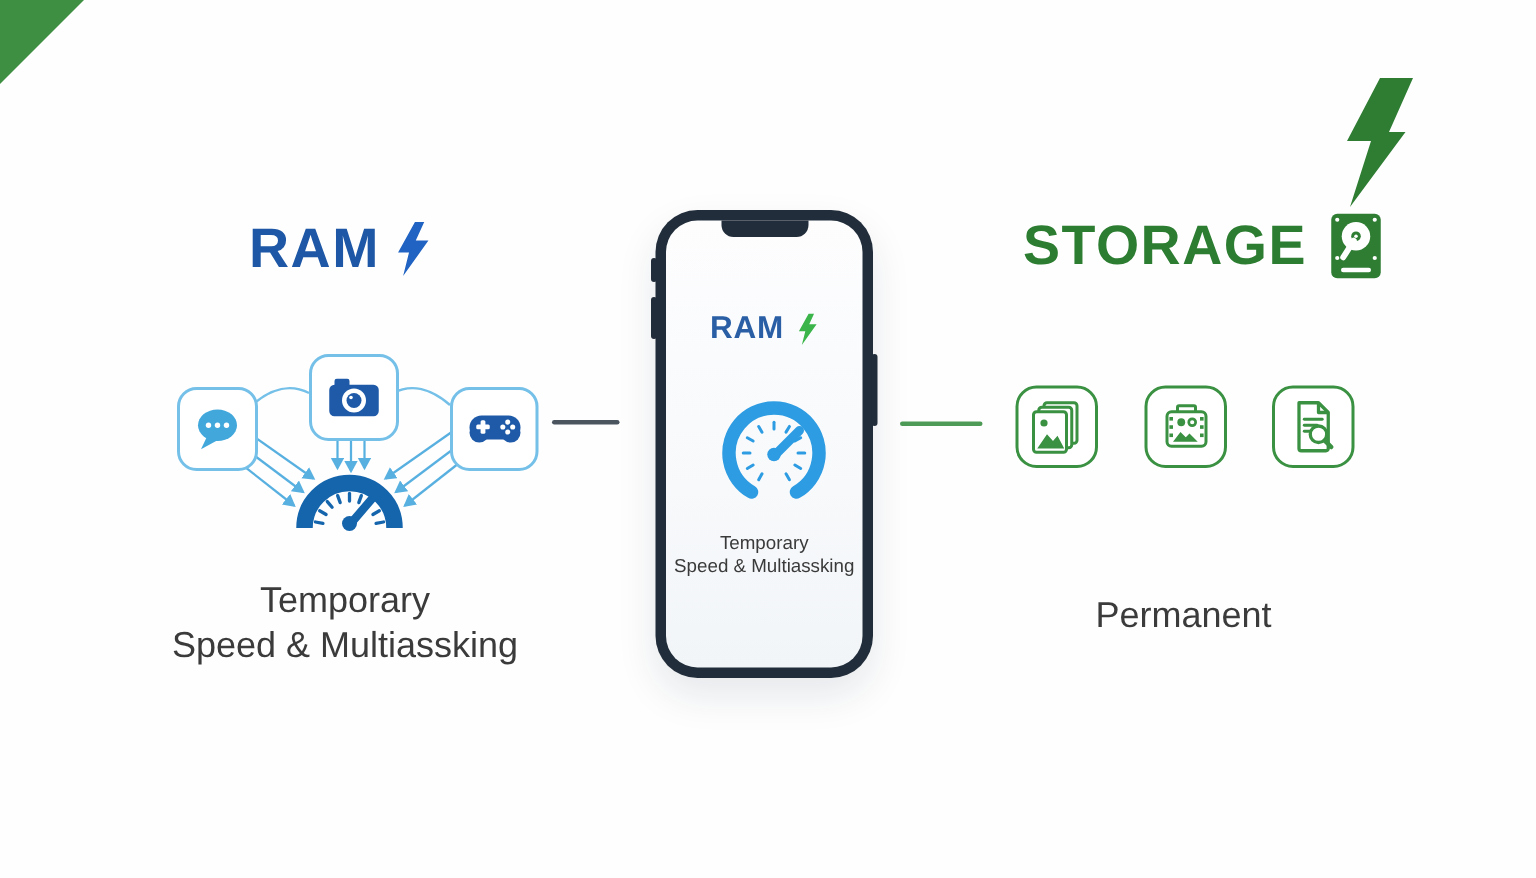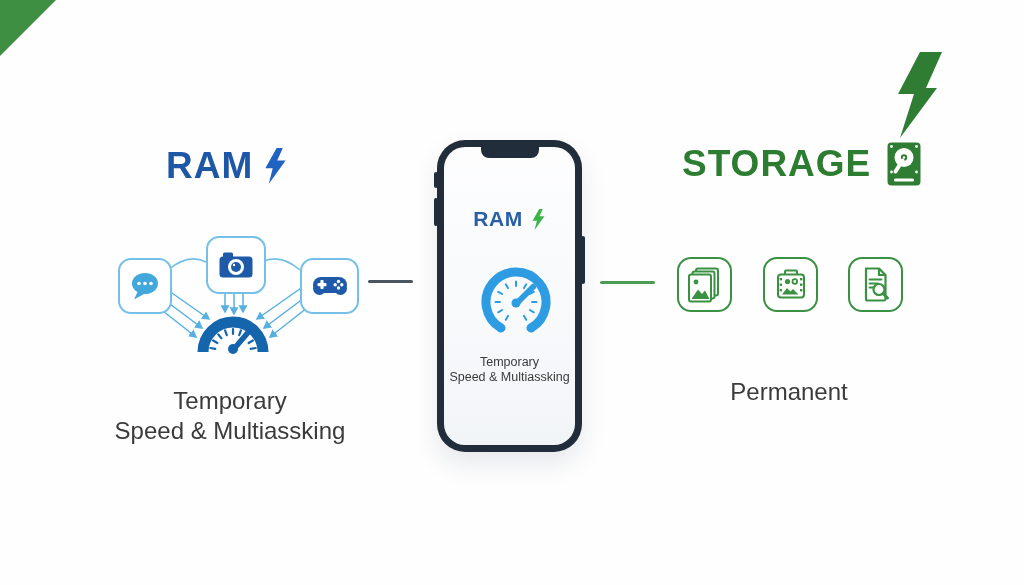--- a/index.html
+++ b/index.html
@@ -24,21 +24,21 @@
   .app-box{position:absolute;background:#ffffff;border:2px solid #74c0e8;border-radius:13px;
     display:flex;align-items:center;justify-content:center;}
   .box-chat{left:118px;top:258px;width:50px;height:52px;}
   .box-camera{left:206px;top:236px;width:56px;height:54px;}
   .box-controller{left:300px;top:258px;width:55px;height:52px;}
 
   
   .caption{position:absolute;width:340px;text-align:center;color:#3b3b3b;
     font-size:24px;line-height:30px;font-weight:400;}
   .caption-left{left:60px;top:386px;}
-  .caption-right{left:619px;top:377px;}
+  .caption-right{left:619px;top:396px;}
 
   
   .connector{position:absolute;border-radius:2px;}
   .connector-left{left:368px;top:280px;width:45px;height:3px;background:#4a5560;}
   .connector-right{left:600px;top:281px;width:55px;height:2.5px;background:#4e9b57;}
 
   
   .phone{position:absolute;left:437px;top:140px;width:145px;height:312px;
     background:#212d3a;border-radius:28px;box-shadow:0 12px 26px rgba(20,40,70,.10);}
   .phone-screen{position:absolute;left:7px;top:7px;right:7px;bottom:7px;

